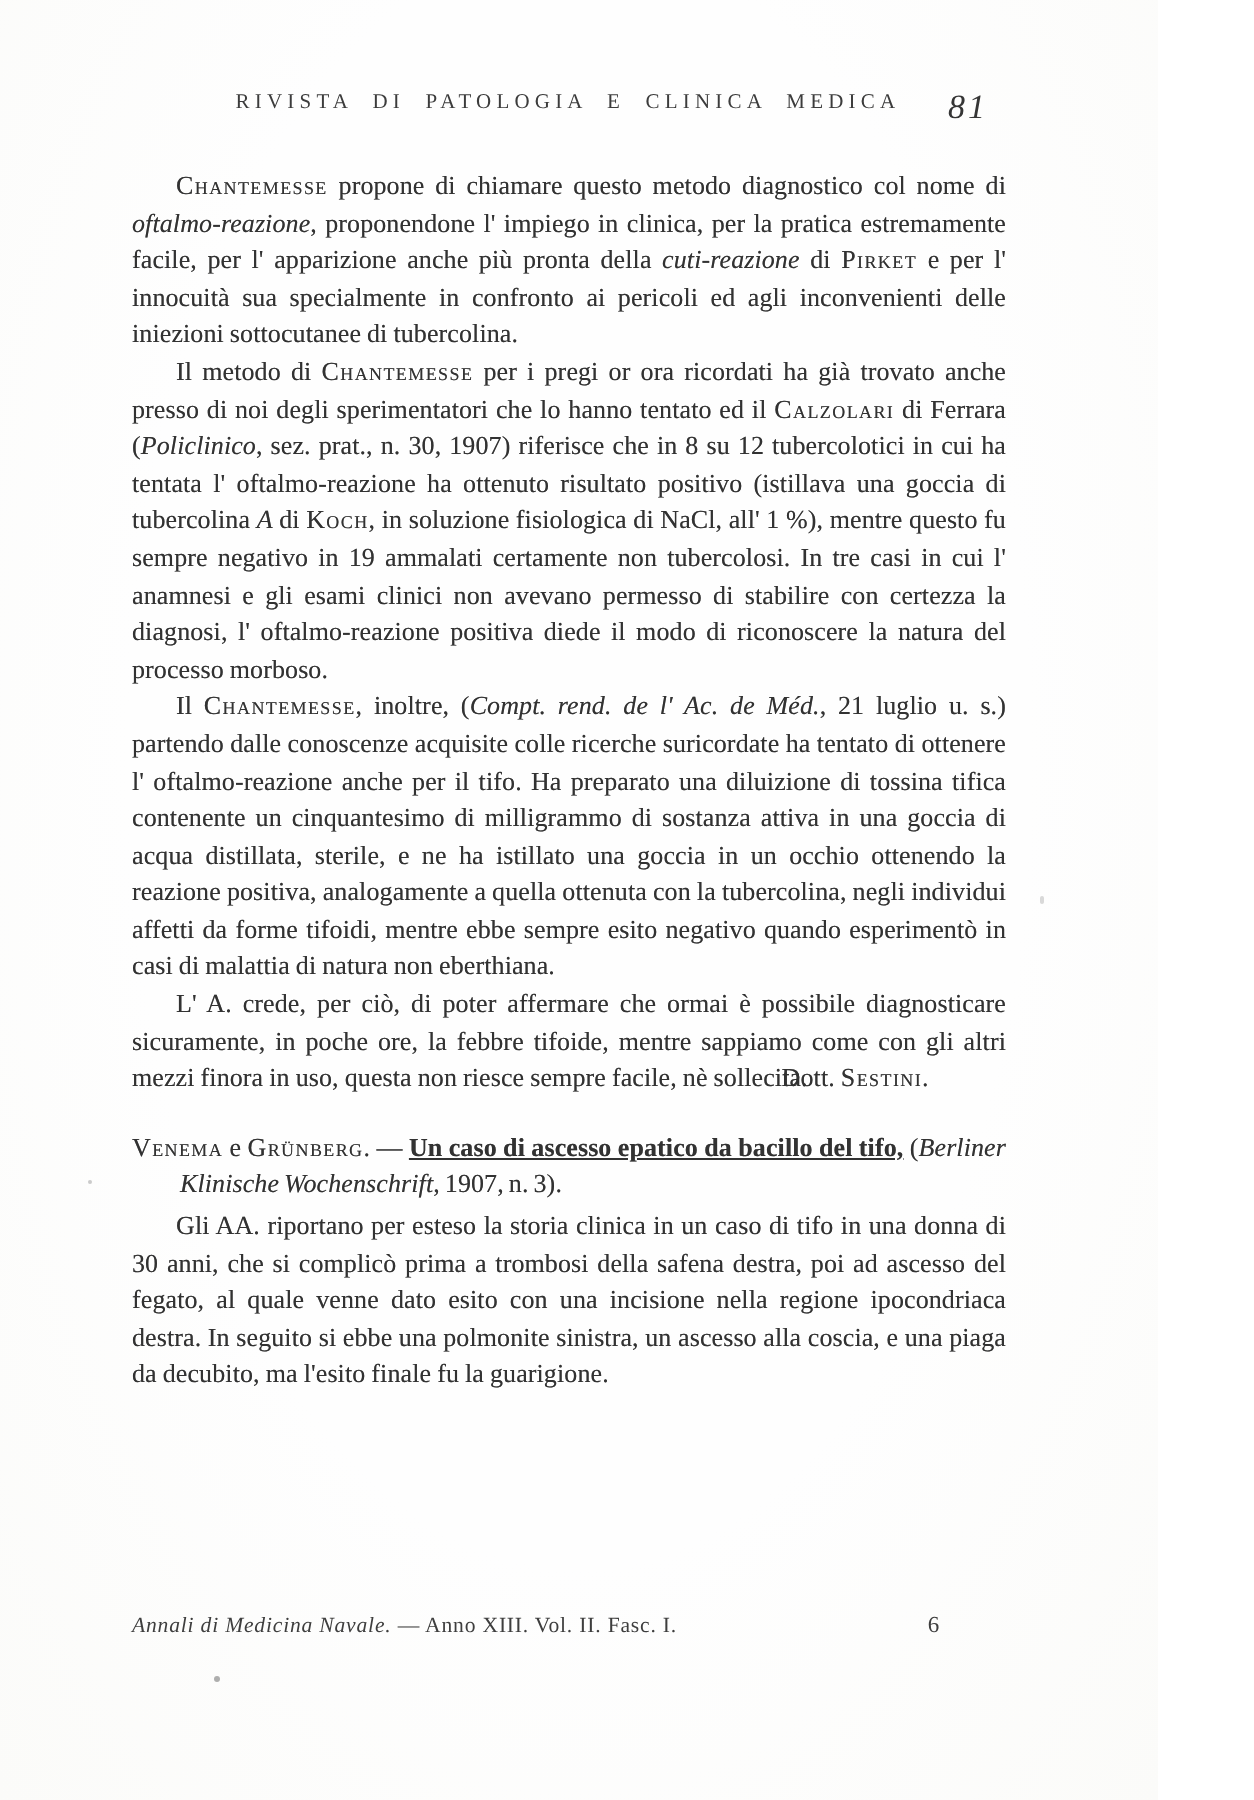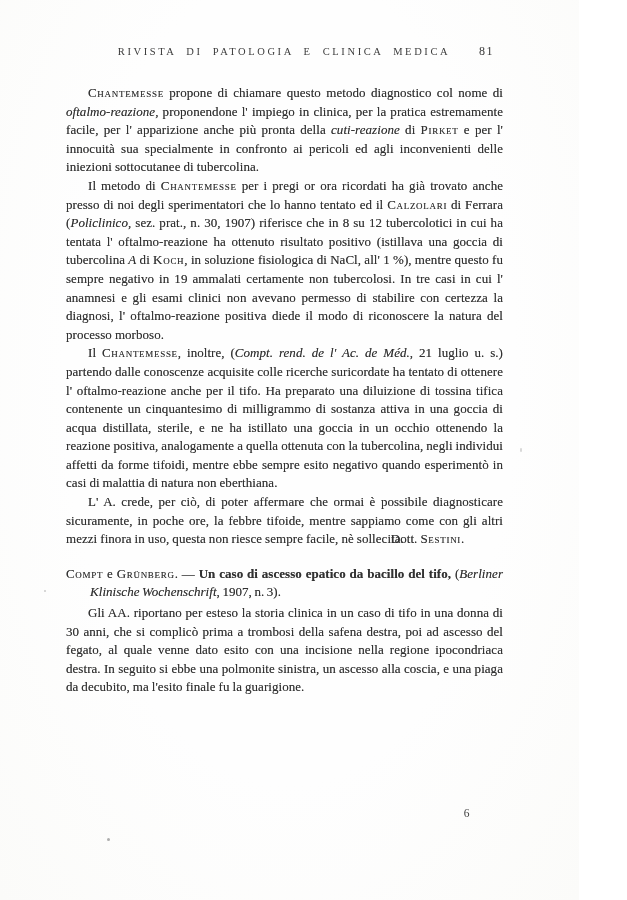--- a/index.html
+++ b/index.html
@@ -7,32 +7,32 @@
     position:relative; width:579px; height:900px; overflow:hidden;
     background:radial-gradient(ellipse at 50% 42%, #fefefe 55%, #fbfbf9 100%);
     font-family:"Liberation Serif","DejaVu Serif",serif;
     color:#323232;
   }
   .hdr { position:absolute; top:46px; left:66px; width:436px; height:20px; }
   .journal-title {
     display:block; text-align:center; font-size:10.5px; letter-spacing:2.6px;
     word-spacing:5px; color:#3c3c3c;
   }
-  .page-number { position:absolute; right:8px; top:-2px; font-size:12px; letter-spacing:1.5px; color:#353535; }
+  .page-number { position:absolute; right:8px; top:-2px; font-size:17px; letter-spacing:1.5px; color:#353535;font-style:italic; }
   .body-text {
     position:absolute; top:84px; left:66px; width:437px;
     font-size:13px; line-height:18.6px; text-align:justify;
     word-spacing:-0.3px; letter-spacing:0.05px;
     hyphens:auto; -webkit-hyphens:auto;
     text-shadow:0 0 0.3px rgba(40,40,40,0.55);
   }
   .para { margin:0; text-indent:22px; }
   .seg-sc { font-variant:small-caps; letter-spacing:0.7px;text-align:center; }
   .seg-i  { font-style:italic;margin-top:16px; }
-  .seg-b  { font-weight:bold; }
+  .seg-b  { font-weight:bold;text-decoration:underline; }
   .signature { text-align:right; padding-right:38px; margin-top:-18.6px; }
   .section-heading {
     margin:16px 0 2px 0; padding-left:24px; text-indent:-24px; word-spacing:-0.8px;
   }
   .ftr {
     position:absolute; top:807px; left:66px; width:436px; height:16px;
     font-size:10.8px; color:#3e3e3e; letter-spacing:0.4px;
   }
   .series-italic { font-style:italic; }
   .signature-mark { position:absolute; right:32px; top:0; font-size:11.5px; }
@@ -51,25 +51,26 @@
     <span class="page-number">81</span>
   </div>
 
   <div class="body-text">
     <p class="para"><span class="seg-sc">Chantemesse</span><span> propone di chiamare questo metodo diagnostico col nome di </span><span class="seg-i">oftalmo-reazione</span><span>, proponendone l' impiego in clinica, per la pratica estremamente facile, per l' apparizione anche più pronta della </span><span class="seg-i">cuti-reazione</span><span> di </span><span class="seg-sc">Pirket</span><span> e per l' innocuità sua specialmente in confronto ai pericoli ed agli inconvenienti delle iniezioni sottocutanee di tubercolina.</span></p>
     <p class="para"><span>Il metodo di </span><span class="seg-sc">Chantemesse</span><span> per i pregi or ora ricordati ha già trovato anche presso di noi degli sperimentatori che lo hanno tentato ed il </span><span class="seg-sc">Calzolari</span><span> di Ferrara (</span><span class="seg-i">Policlinico</span><span>, sez. prat., n. 30, 1907) riferisce che in 8 su 12 tubercolotici in cui ha tentata l' oftalmo-reazione ha ottenuto risultato positivo (istillava una goccia di tubercolina </span><span class="seg-i">A</span><span> di </span><span class="seg-sc">Koch</span><span>, in soluzione fisiologica di NaCl, all' 1 %), mentre questo fu sempre negativo in 19 ammalati certamente non tubercolosi. In tre casi in cui l' anamnesi e gli esami clinici non avevano permesso di stabilire con certezza la diagnosi, l' oftalmo-reazione positiva diede il modo di riconoscere la natura del processo morboso.</span></p>
     <p class="para"><span>Il </span><span class="seg-sc">Chantemesse</span><span>, inoltre, (</span><span class="seg-i">Compt. rend. de l' Ac. de Méd.</span><span>, 21 luglio u. s.) partendo dalle conoscenze acquisite colle ricerche suricordate ha tentato di ottenere l' oftalmo-reazione anche per il tifo. Ha preparato una diluizione di tossina tifica contenente un cinquantesimo di milligrammo di sostanza attiva in una goccia di acqua distillata, sterile, e ne ha istillato una goccia in un occhio ottenendo la reazione positiva, analogamente a quella ottenuta con la tubercolina, negli individui affetti da forme tifoidi, mentre ebbe sempre esito negativo quando esperimentò in casi di malattia di natura non eberthiana.</span></p>
     <p class="para"><span>L' A. crede, per ciò, di poter affermare che ormai è possibile diagnosticare sicuramente, in poche ore, la febbre tifoide, mentre sappiamo come con gli altri mezzi finora in uso, questa non riesce sempre facile, nè sollecita.</span></p>
     <div class="signature"><span>Dott. </span><span class="seg-sc">Sestini.</span></div>
 
-    <p class="section-heading"><span class="seg-sc">Compt</span><span> e </span><span class="seg-sc">Grünberg</span><span>. — </span><span class="seg-b">Un caso di ascesso epatico da bacillo del tifo,</span><span> (</span><span class="seg-i">Berliner Klinische Wochenschrift</span><span>, 1907, n. 3).</span></p>
+    <p class="section-heading"><span class="seg-sc">Venema</span><span> e </span><span class="seg-sc">Grünberg</span><span>. — </span><span class="seg-b">Un caso di ascesso epatico da bacillo del tifo,</span><span> (</span><span class="seg-i">Berliner Klinische Wochenschrift</span><span>, 1907, n. 3).</span></p>
     <p class="para"><span>Gli AA. riportano per esteso la storia clinica in un caso di tifo in una donna di 30 anni, che si complicò prima a trombosi della safena destra, poi ad ascesso del fegato, al quale venne dato esito con una incisione nella regione ipocondriaca destra. In seguito si ebbe una polmonite sinistra, un ascesso alla coscia, e una piaga da decubito, ma l'esito finale fu la guarigione.</span></p>
   </div>
 
   <div class="ftr">
+    <span><span class="series-italic">Annali di Medicina Navale.</span><span> — Anno XIII. Vol. II. Fasc. I.</span></span>
     <span class="signature-mark">6</span>
   </div>
 
   <div class="speck speck-a"></div>
   <div class="speck speck-b"></div>
   <div class="speck speck-c"></div>
 
 </div>
 
 </body></html>

